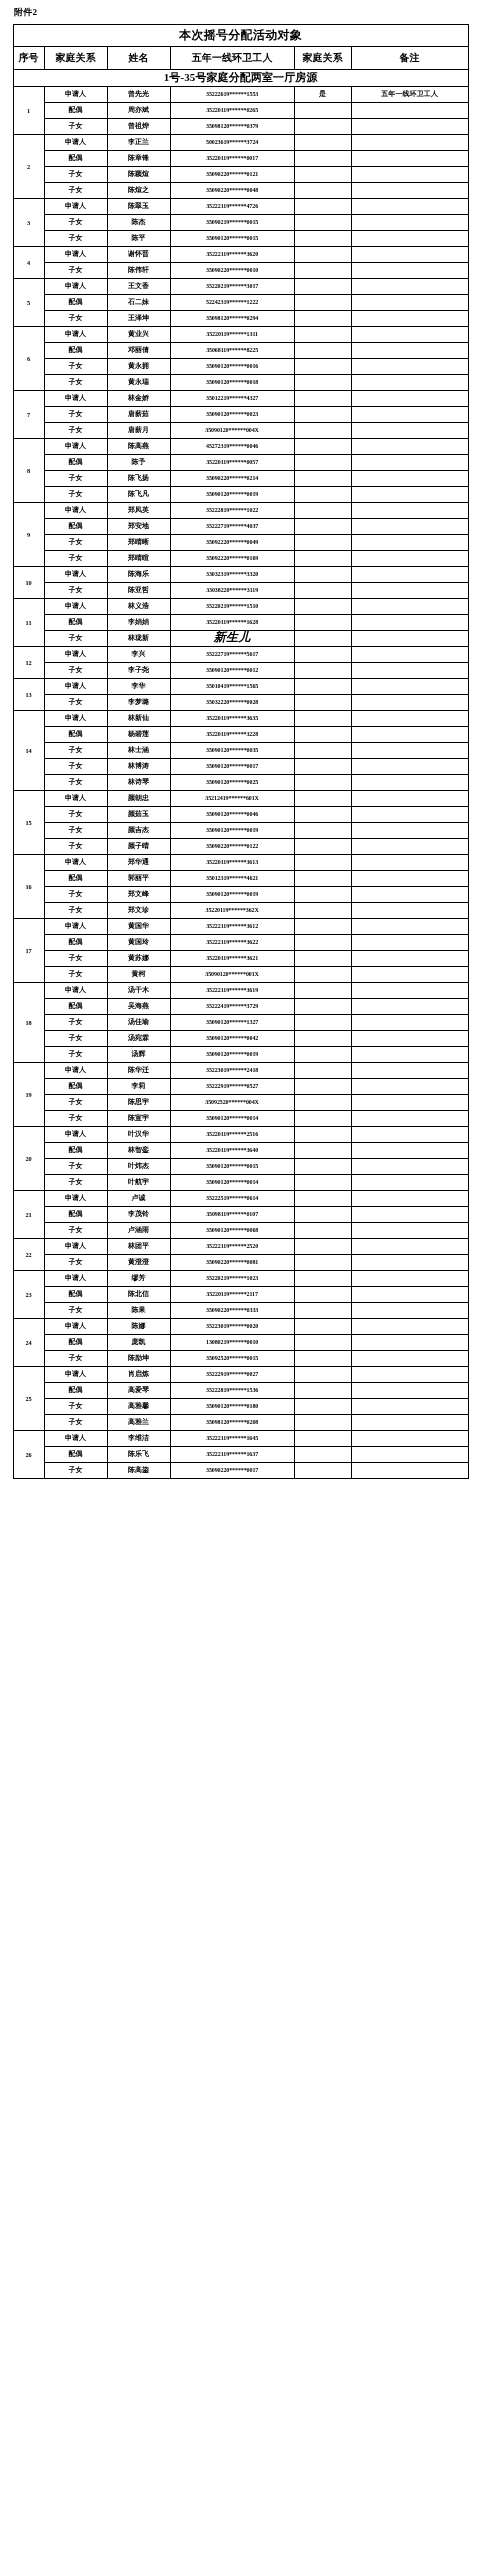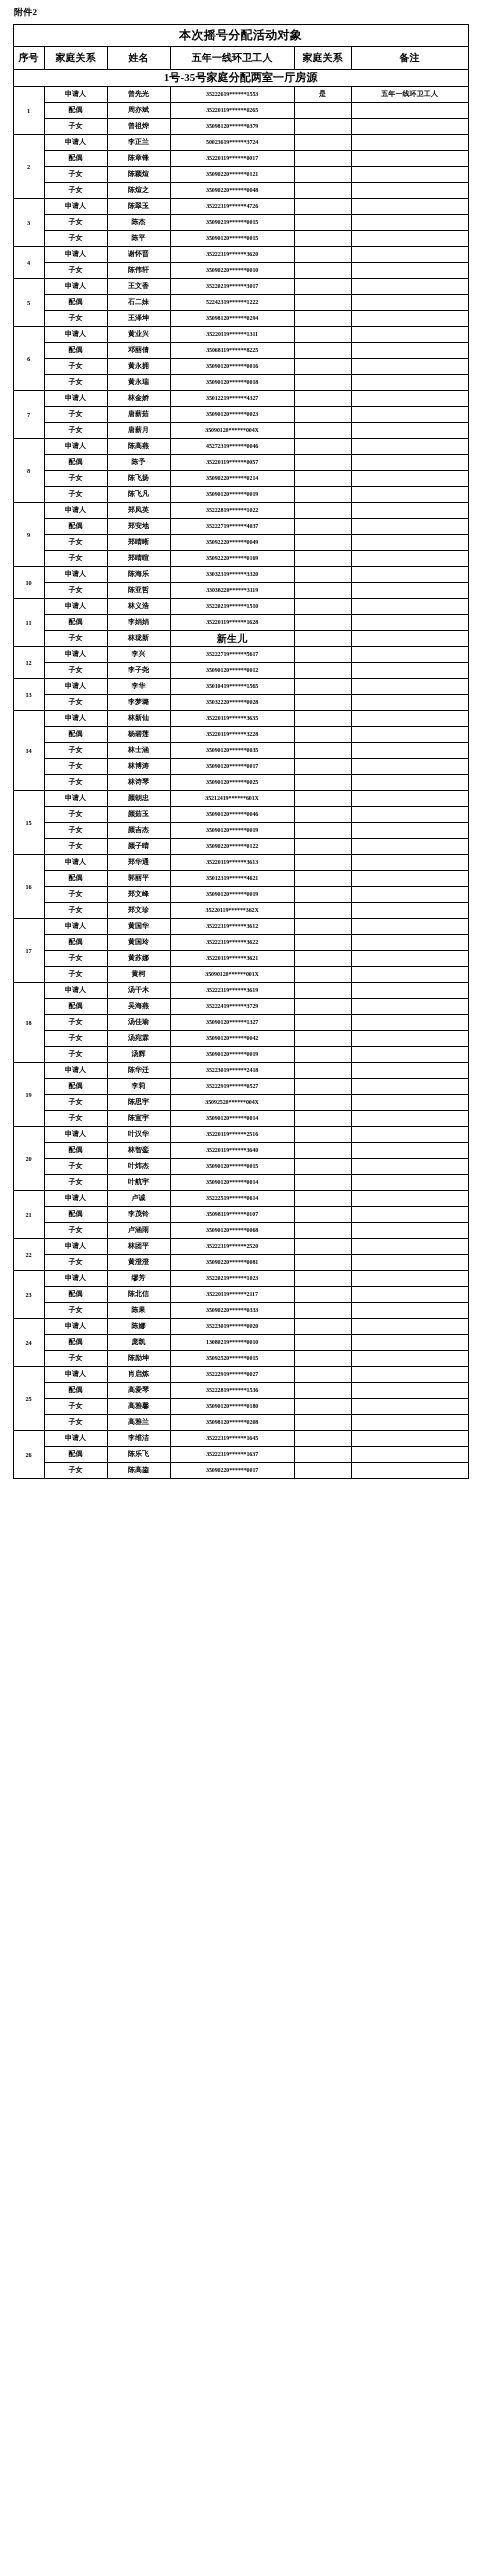--- a/index.html
+++ b/index.html
@@ -69,22 +69,23 @@
   }
   .name-cell {
     font-size: 7px;
   }
   .id-cell {
     font-size: 6px;
     font-family: "Liberation Serif", "DejaVu Serif", serif;
     letter-spacing: -0.1px;
   }
   .id-cell.newborn {
-    font-size: 10px;
+    font-size: 12px;
     letter-spacing: 0.3px;
+    font-style: italic;
   }
   .pri-cell {
     font-size: 7px;
   }
   .note-cell {
     font-size: 7px;
     letter-spacing: 0.1px;
   }
   tr.member-row td {
     height: 15px;

